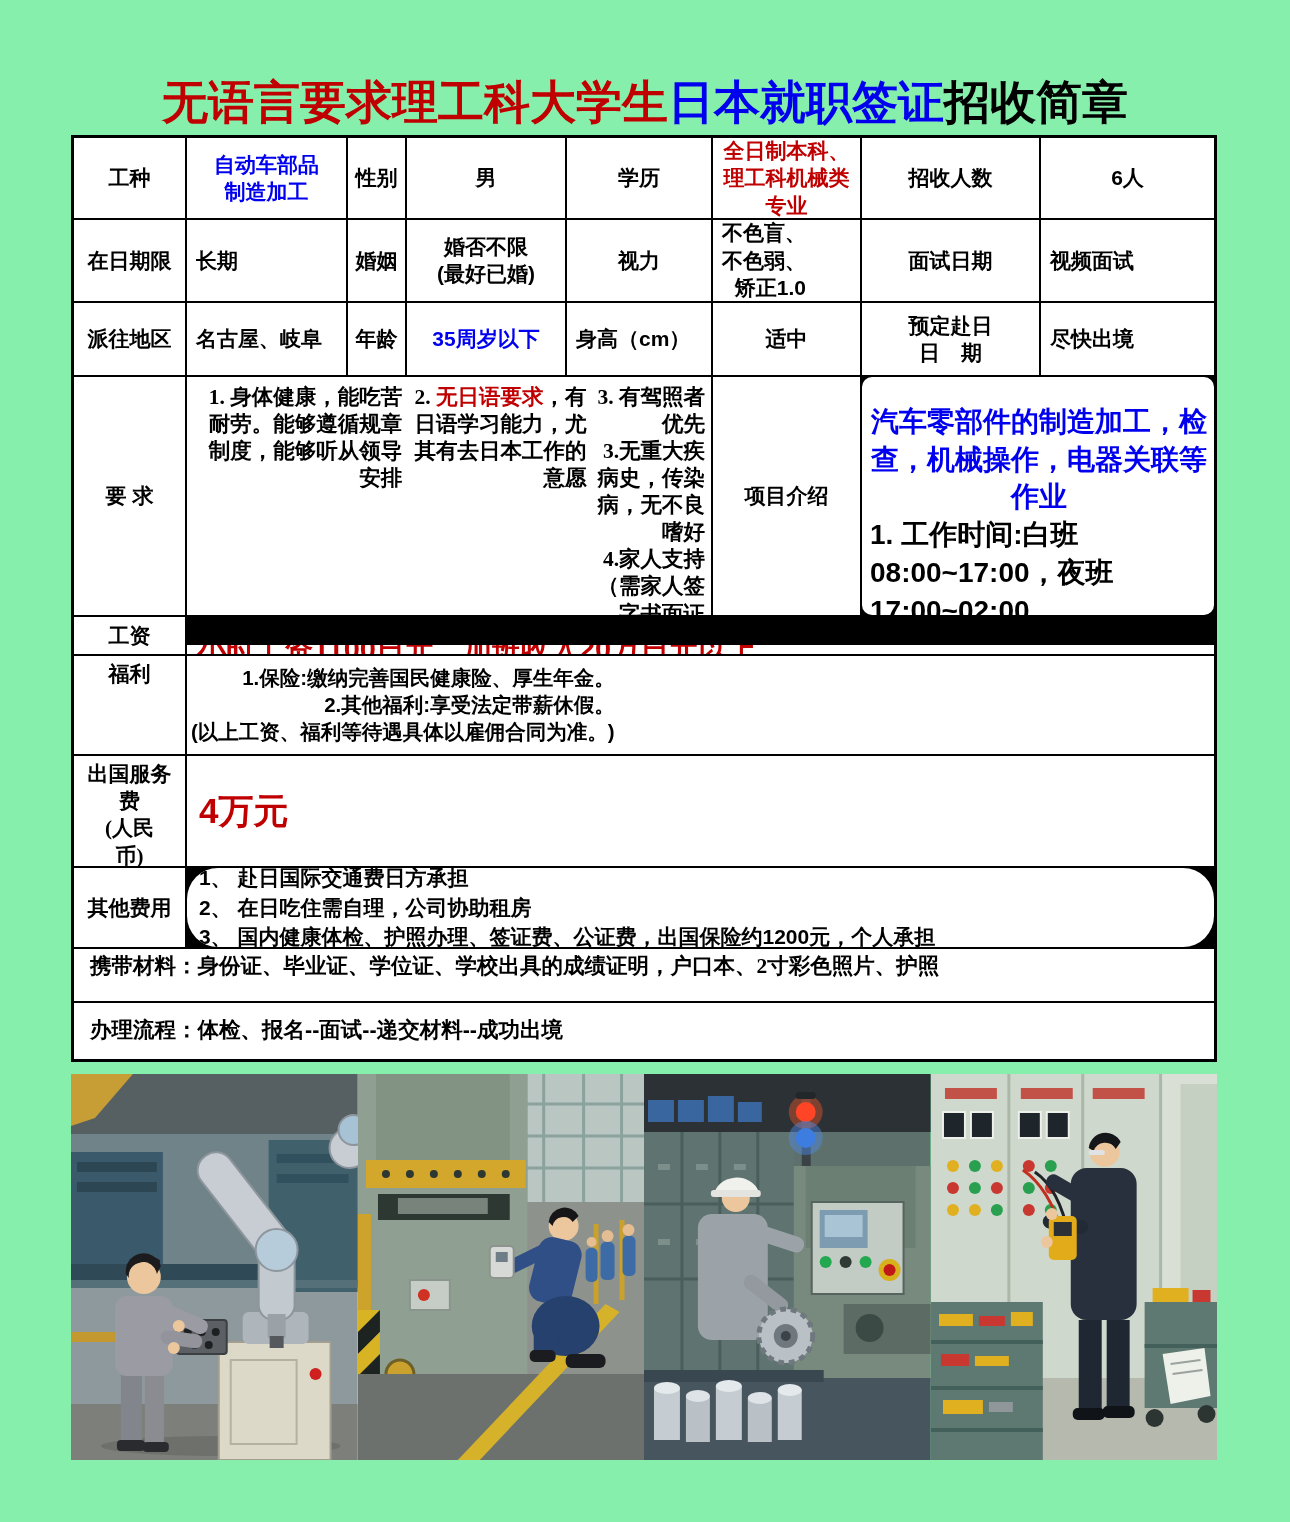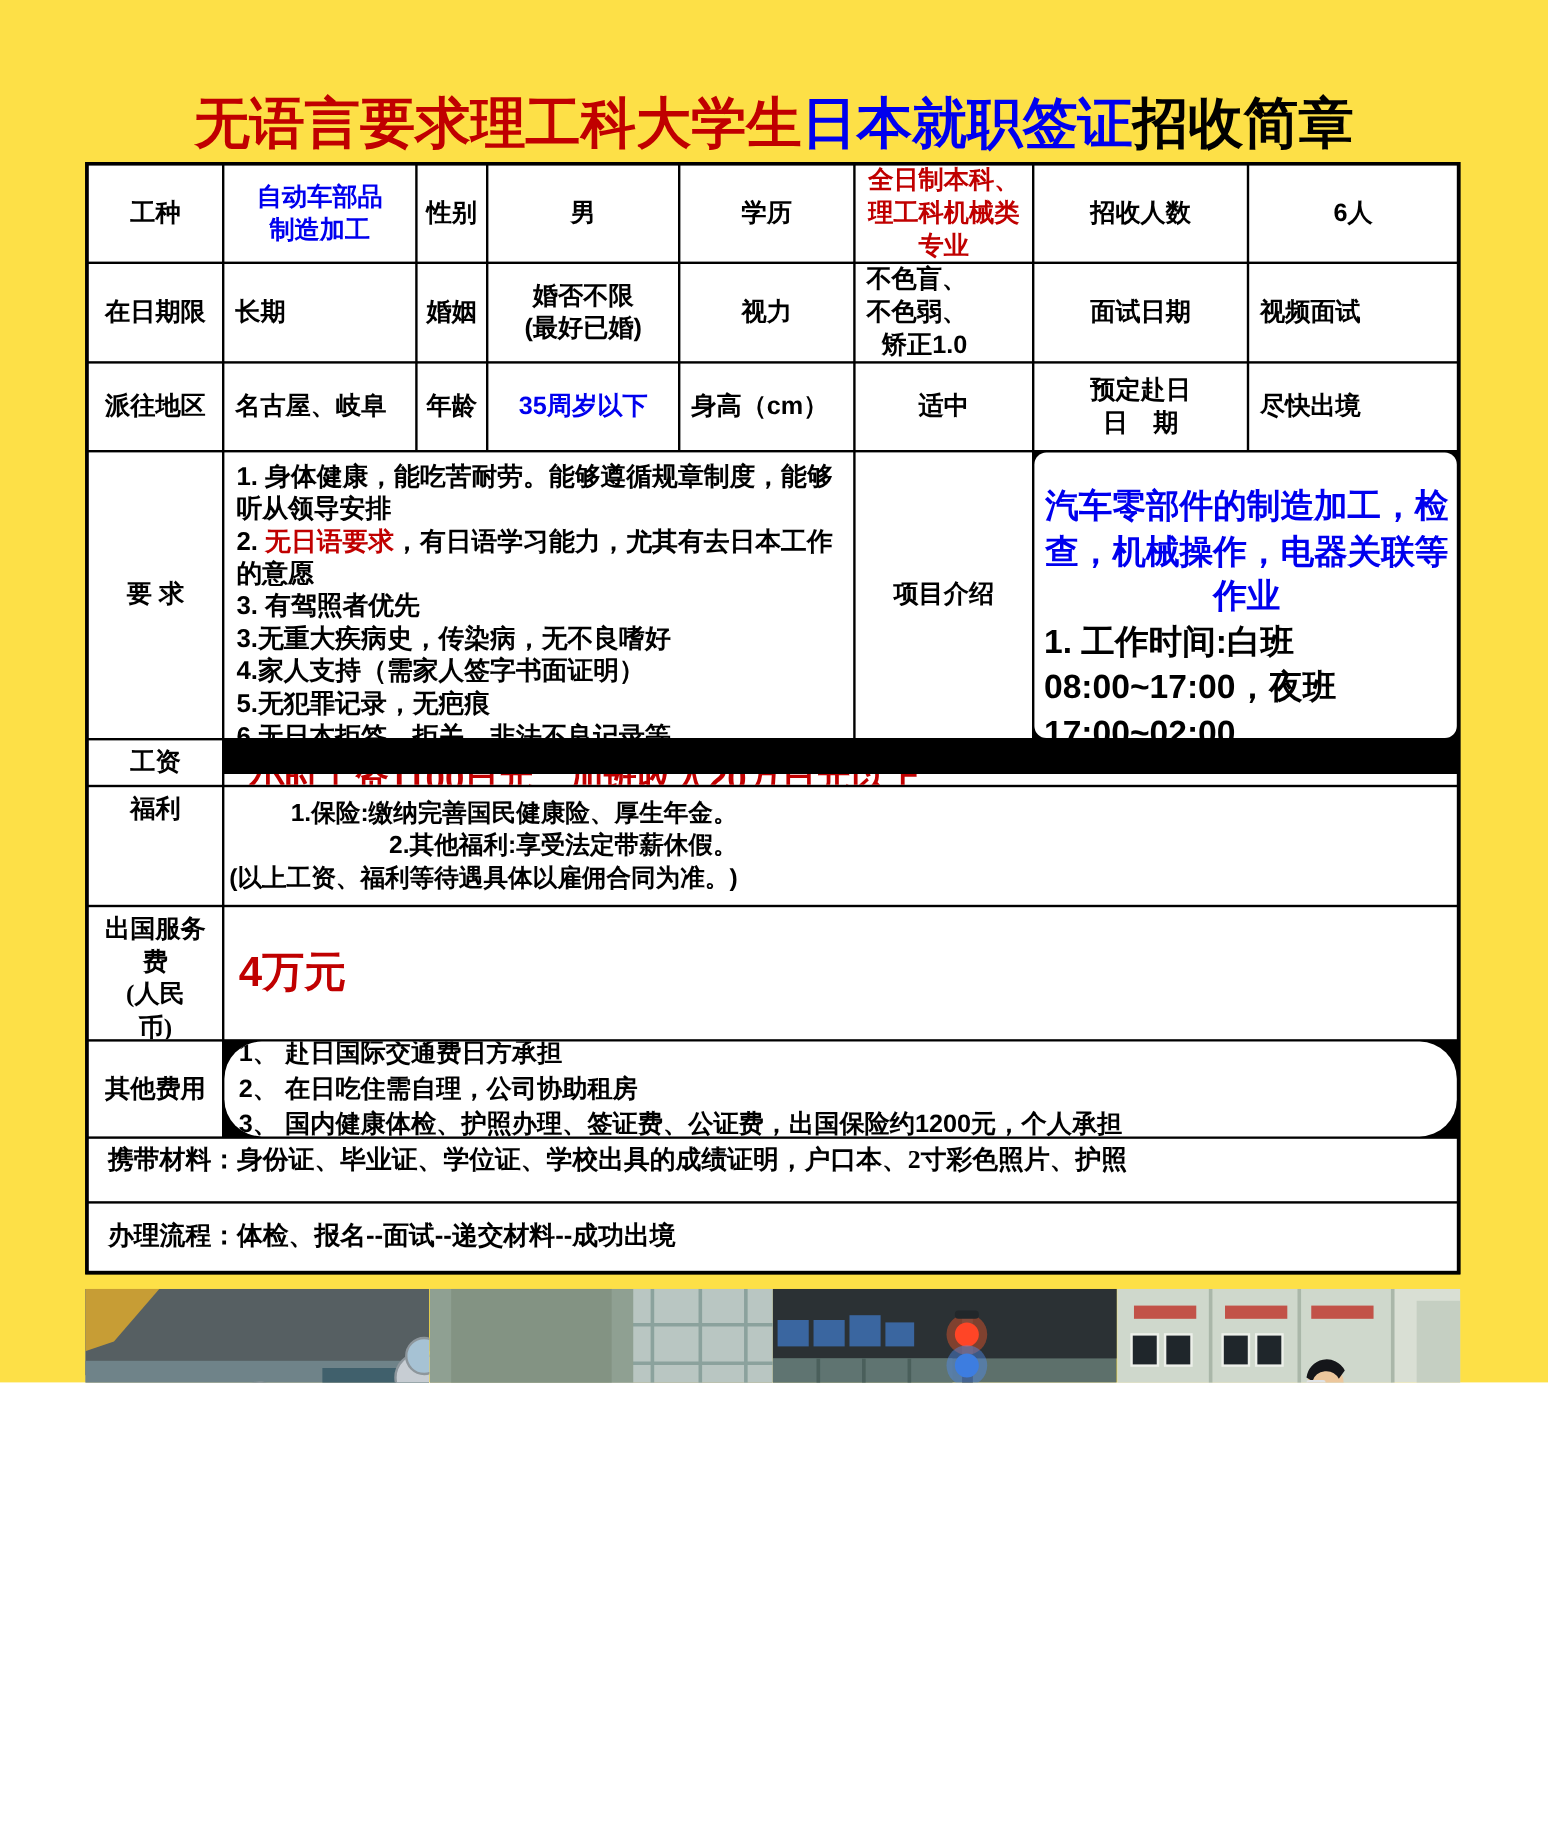--- a/index.html
+++ b/index.html
@@ -1,21 +1,21 @@
 <!DOCTYPE html>
 <html><head>
 <meta charset="utf-8">
 <style>
   html,body{margin:0;padding:0;}
   body{
     width:1290px;height:1522px;background:#ffffff;
     font-family:"Liberation Sans","DejaVu Sans",sans-serif;
     font-weight:700;color:#000;
   }
-  .page{position:relative;width:1290px;height:1152px;overflow:hidden;background:#fde047;}
+  .page{position:relative;width:1290px;height:1522px;overflow:hidden;background:#86efac;}
   .title{
     margin:76px 0 6px 0;width:1290px;text-align:center;
     font-size:46px;line-height:1.15;letter-spacing:0px;white-space:nowrap;
   }
   .t-red{color:#c00000;}
   .t-blue{color:#0000ee;}
   .t-black{color:#000;}
 
   
   .sheet{
@@ -32,30 +32,30 @@
     padding:2px 4px;box-sizing:border-box;
   }
   .s2{grid-column:span 2}.s4{grid-column:span 4}.s7{grid-column:span 7}.s8{grid-column:span 8}
   .left{justify-content:flex-start;text-align:right;padding-left:9px;}
   .vtop{align-items:flex-start;padding-top:5px;font-family:Liberation Serif, serif;}
   .pre{white-space:pre-line;}
   .blue{color:#0000ee;}
   .red{color:#c00000;}
 
   .req-content{
-    flex-direction:column;align-items:flex-start;justify-content:flex-start;
-    text-align:left;padding:7px 6px 4px 10px;line-height:1.26;font-size:21.5px;
+    flex-direction:row;align-items:flex-start;justify-content:flex-start;
+    text-align:right;padding:7px 6px 4px 10px;line-height:1.26;font-size:21.5px;font-family:Liberation Serif, serif;
   }
   .proj-content{
     flex-direction:column;align-items:stretch;justify-content:flex-start;
     padding:26px 6px 4px 8px;line-height:1.35;font-size:28px;border-radius:10px;
   }
   .proj-head{color:#0000ee;text-align:center;white-space:pre-line;}
   .proj-lines{text-align:left;white-space:pre-line;}
-  .wage-value{font-size:29px;color:#c00000;justify-content:flex-start;text-align:left;padding-left:21px;margin-top:28px;}
+  .wage-value{font-size:29px;color:#c00000;justify-content:flex-start;text-align:left;padding-left:10px;margin-top:28px;}
   .welfare-value{justify-content:flex-start;text-align:right;padding-left:4px;line-height:1.32;font-size:20.5px;}
   .fee-value{font-size:35px;color:#c00000;justify-content:flex-start;text-align:left;padding-left:12px;}
   .other-value{justify-content:flex-start;text-align:left;padding-left:12px;line-height:1.4;font-size:21px;border-radius:31px;}
   .fullrow{justify-content:flex-start;text-align:left;padding-left:16px;font-size:21.5px;}
   .fullrow.vtop{padding-top:4px;}
 
   
   .photos{margin:12px 0 0 71px;width:1146px;height:386px;display:flex;}
   .photo{flex:1 1 0;height:386px;overflow:hidden;}
   .photo svg{display:block;width:100%;height:100%;}

